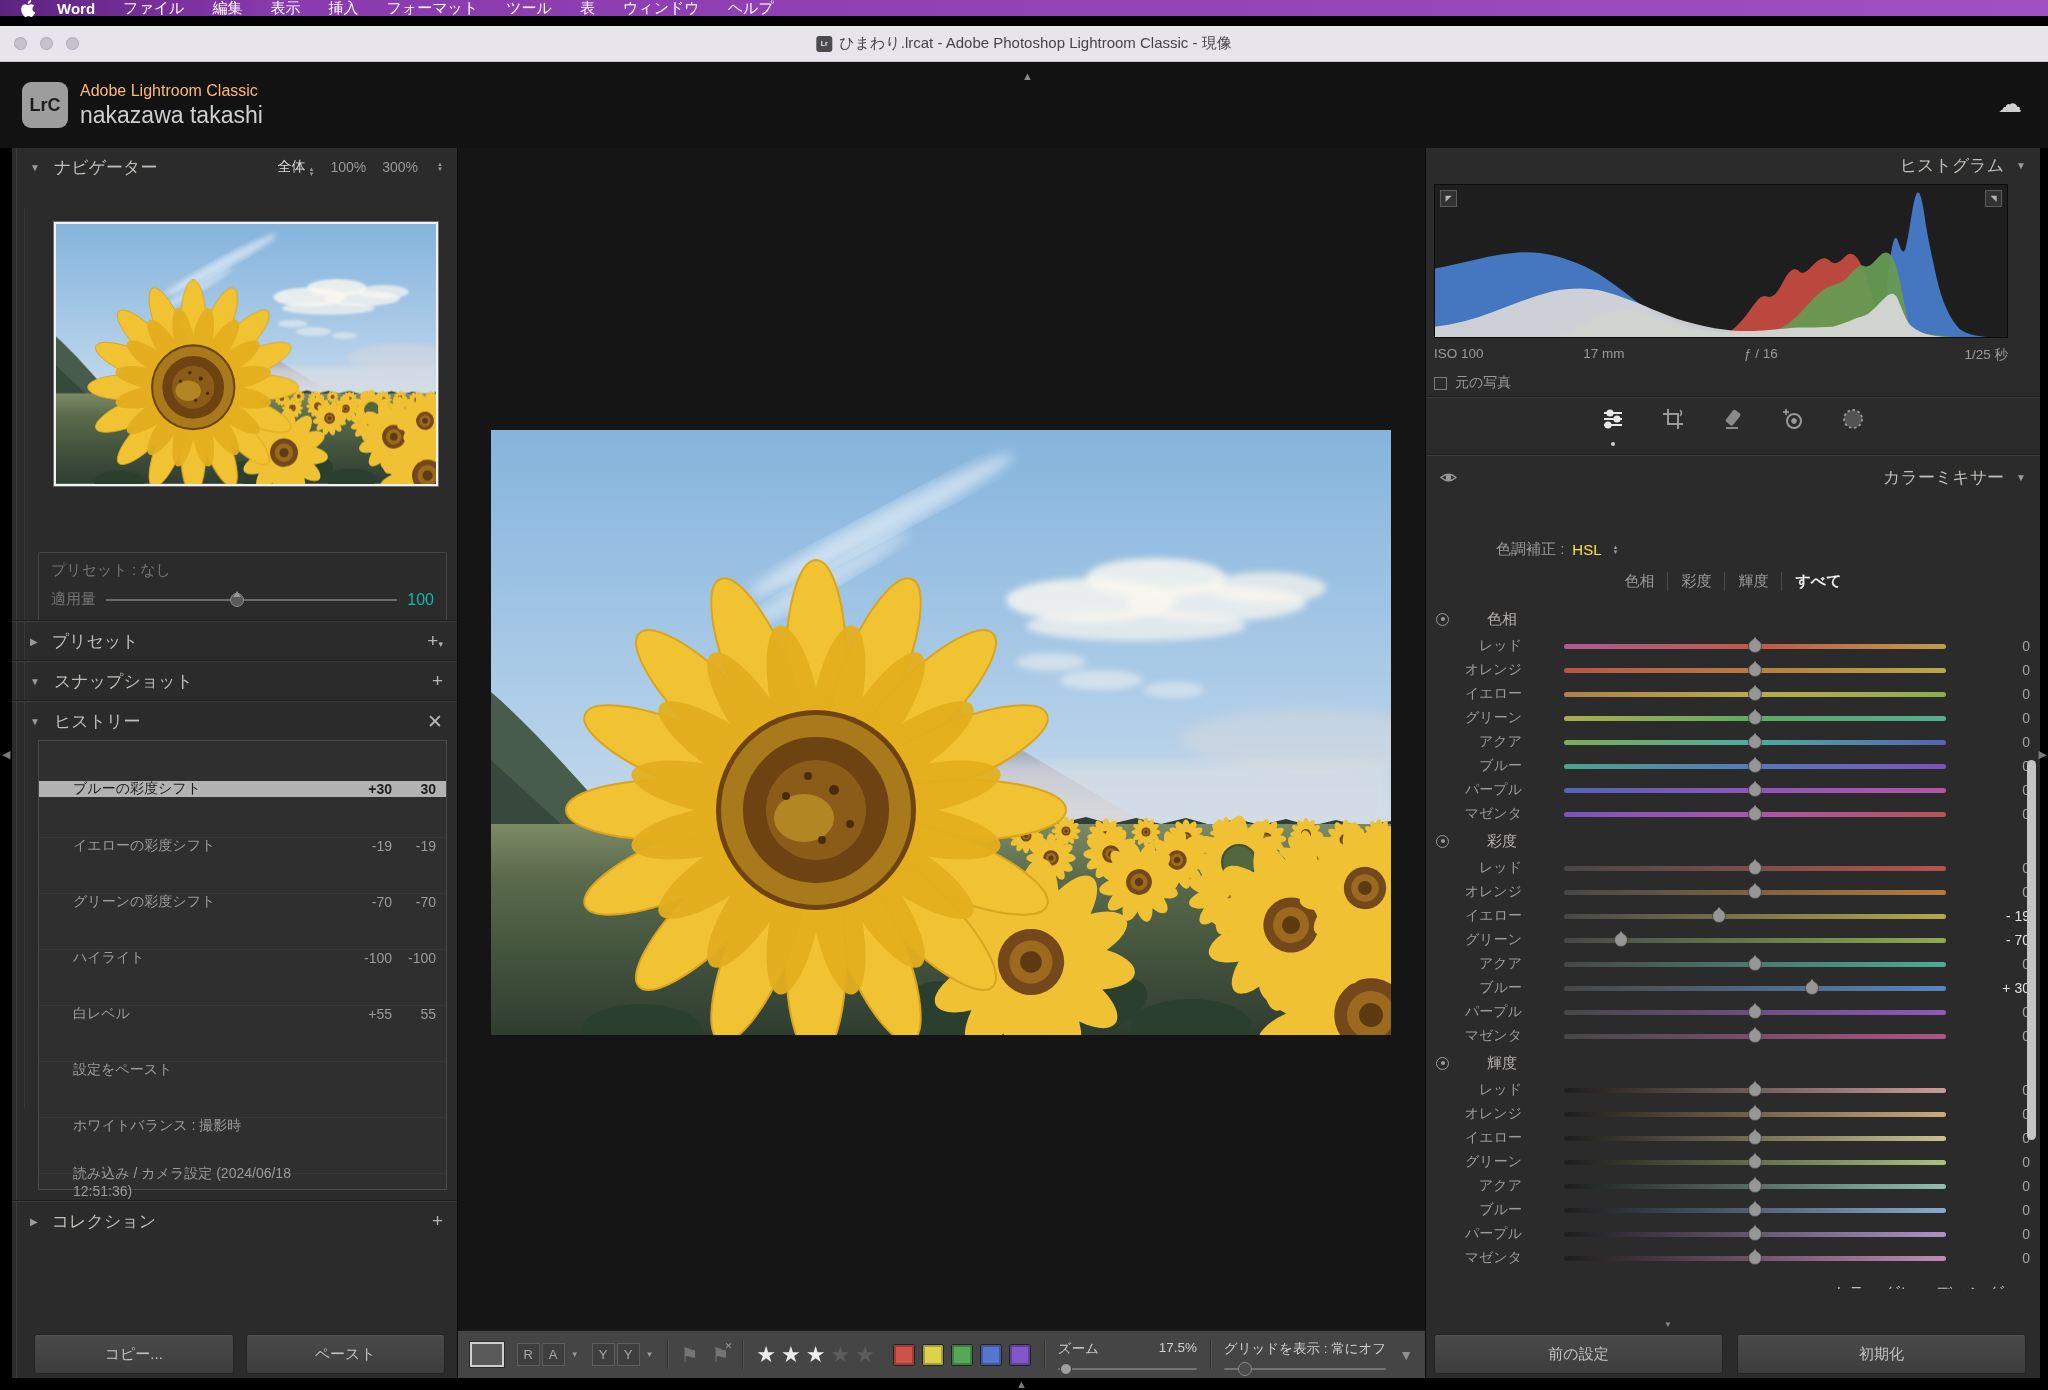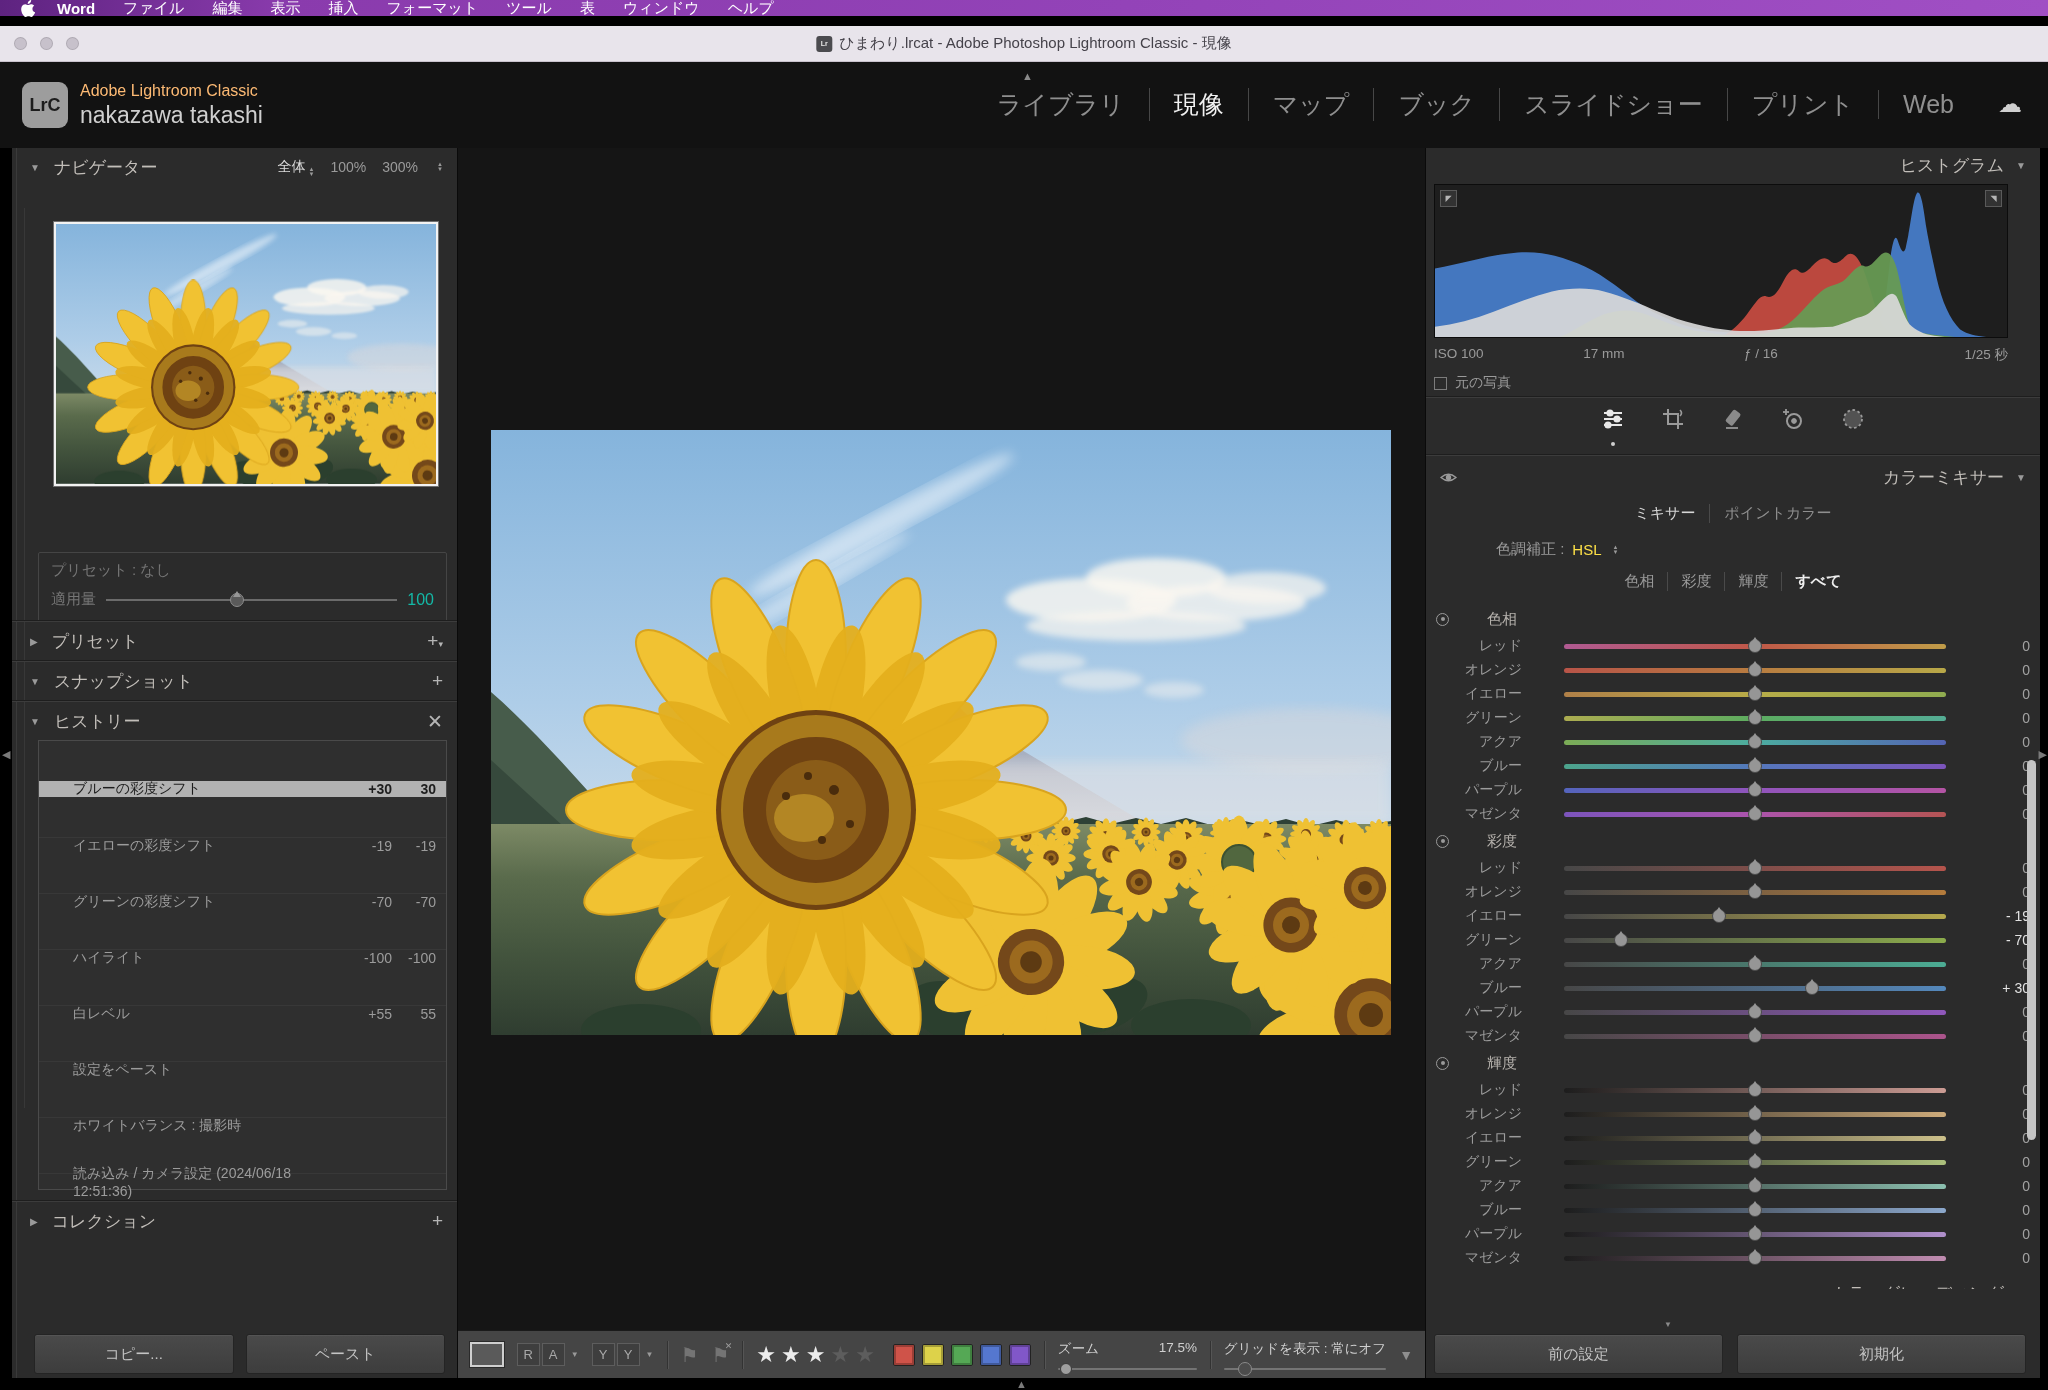--- a/index.html
+++ b/index.html
@@ -381,29 +381,20 @@
       <span>ひまわり.lrcat - Adobe Photoshop Lightroom Classic - 現像</span>
     </div>
   </div>
 
   <div class="lr-header">
     <div class="lr-logo">LrC</div>
     <div class="id-block">
       <div class="id-line1">Adobe Lightroom Classic</div>
       <div class="id-line2">nakazawa takashi</div>
     </div>
-    <div class="modules" id="modules">
-        <span class="module">ライブラリ</span>
-        <span class="module active">現像</span>
-        <span class="module">マップ</span>
-        <span class="module">ブック</span>
-        <span class="module">スライドショー</span>
-        <span class="module">プリント</span>
-        <span class="module">Web</span>
-      </div>
     <span class="cloud">☁</span>
     <span class="reveal" style="left:1022px; top:8px;">▲</span>
   </div>
 
   <div class="panel" id="left-panel">
     <div class="l-scroll"></div>
     <div class="sec-head nav-head">
       <span class="tri">▼</span>
       <span>ナビゲーター</span>
       <span class="nav-zoom">
@@ -633,24 +624,20 @@
     <div class="rp-head mixer-head">
       <span class="eye-icon">
         <svg width="17" height="11" viewBox="0 0 17 11" fill="none" stroke="#9a9a9a" stroke-width="1.4">
           <path d="M1,5.5 Q8.5,-1 16,5.5 Q8.5,12 1,5.5 Z"></path>
             <circle cx="8.5" cy="5.5" r="2" fill="#9a9a9a"></circle>
         </svg>
       </span>
       <span class="title">カラーミキサー</span>
         <span class="tri">▼</span>
     </div>
-    <div class="mixer-tabs" id="mixer-tabs">
-        <span class="mtab active">ミキサー</span>
-        <span class="mtab">ポイントカラー</span>
-      </div>
     <div class="hsl-row">
       <span>色調補正 :</span>
       <span class="hsl-value">HSL</span>
       <span class="stepper">
           <span>▲</span>
           <span>▼</span>
         </span>
     </div>
     <div class="mode-tabs" id="mode-tabs">
         <span class="mode-tab">色相</span>

